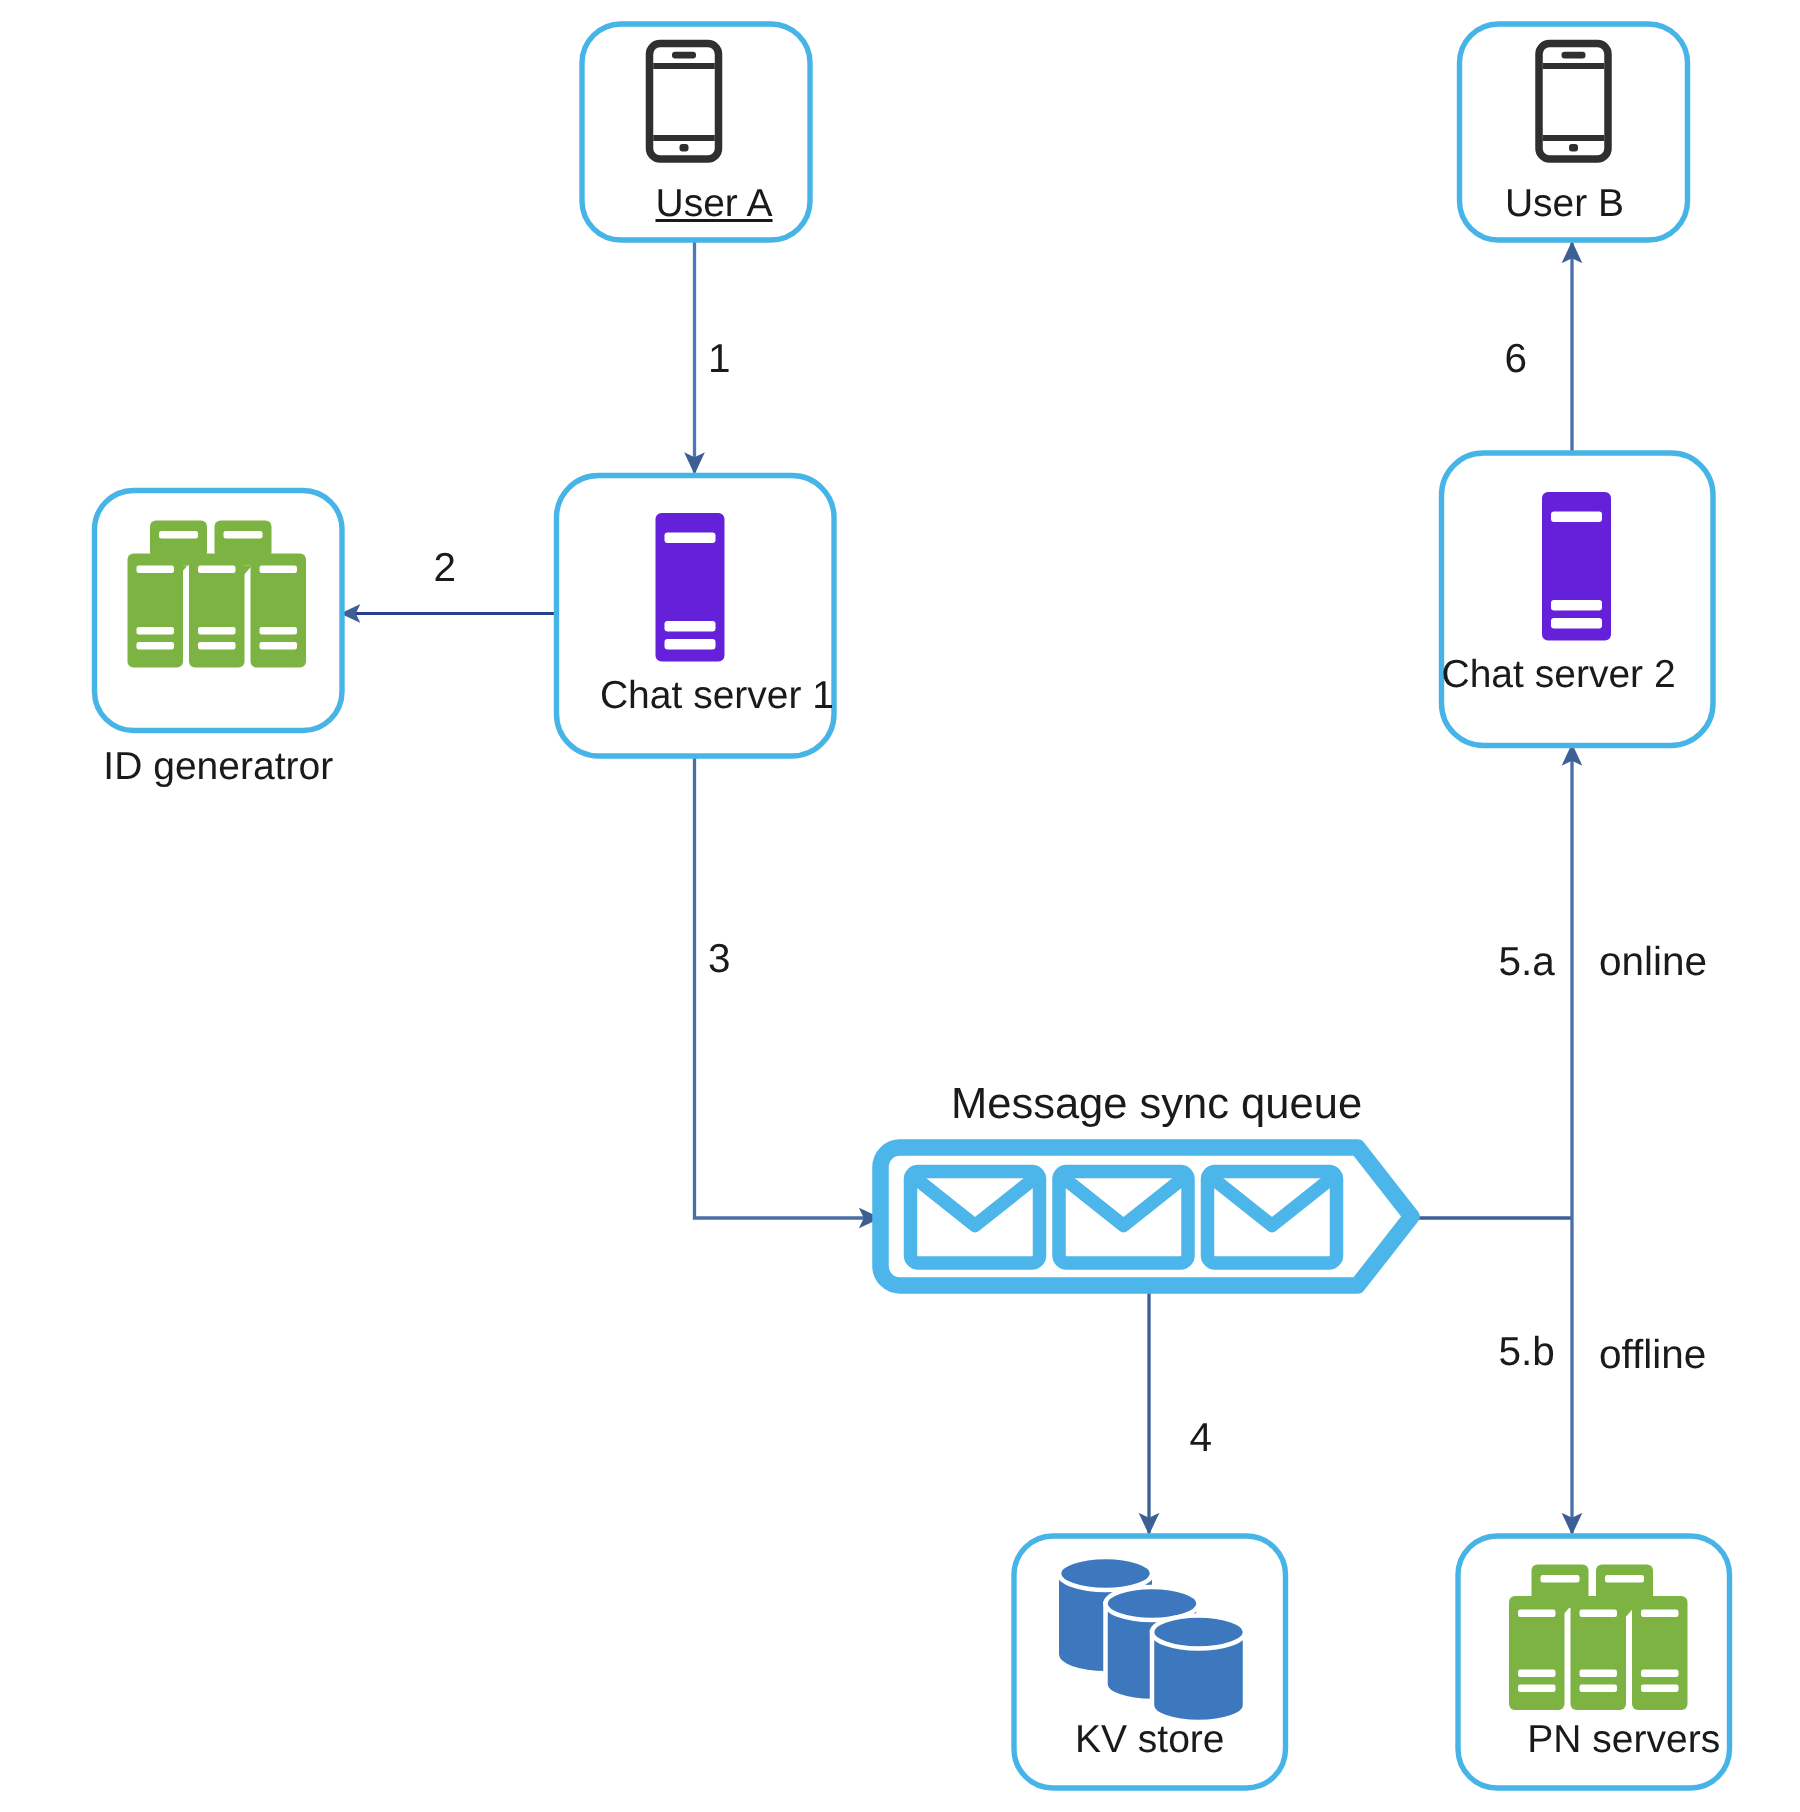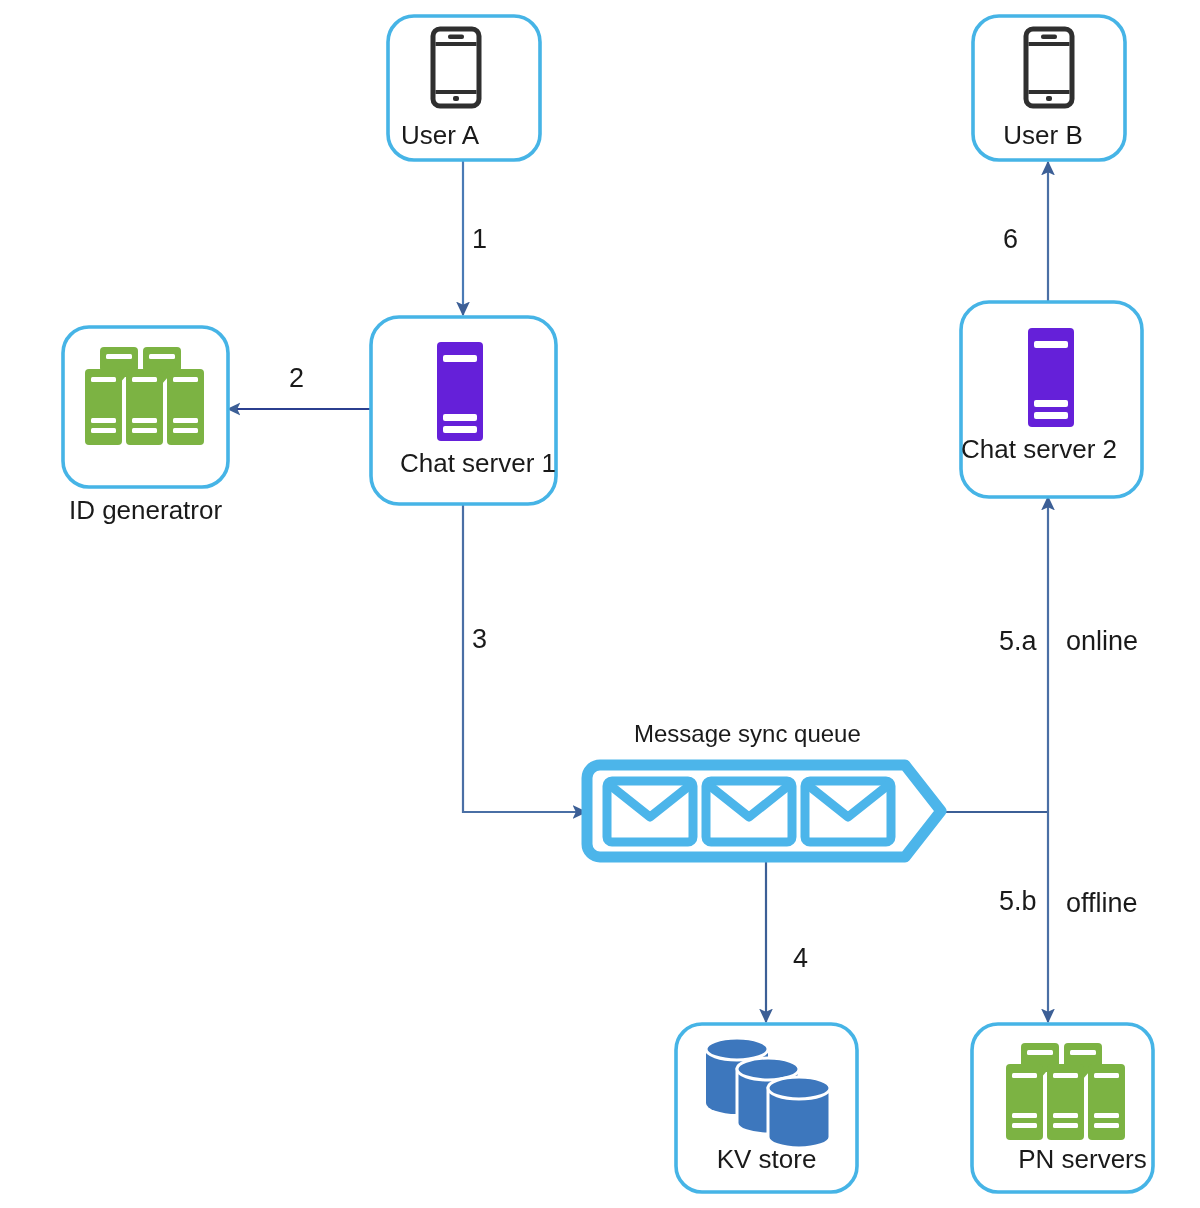--- a/index.html
+++ b/index.html
@@ -36,21 +36,21 @@
     position: absolute;
     font-family: "Liberation Sans", sans-serif;
     font-size: 27px;
     color: #1a1a1a;
     white-space: nowrap;
     line-height: 1;
   }
   .queue-title {
     position: absolute;
     font-family: "Liberation Sans", sans-serif;
-    font-size: 24px;
+    font-size: 29px;
     color: #1a1a1a;
     white-space: nowrap;
     line-height: 1;
   }
 </style>
 </head>
 <body>
 
 <div id="canvas">
 
@@ -210,21 +210,21 @@
         <rect x="706" y="781" width="86" height="61" rx="5" fill="#ffffff" stroke="#4cb5ea" stroke-width="9"></rect>
         <path d="M710,786 L749,817 L788,786" fill="none" stroke="#4cb5ea" stroke-width="9" stroke-linejoin="round" stroke-linecap="round"></path>
       </g>
       <g>
         <rect x="805" y="781" width="86" height="61" rx="5" fill="#ffffff" stroke="#4cb5ea" stroke-width="9"></rect>
         <path d="M809,786 L848,817 L887,786" fill="none" stroke="#4cb5ea" stroke-width="9" stroke-linejoin="round" stroke-linecap="round"></path>
       </g>
     </g>
   </svg>
 
-  <div class="node-label" style="left:364px; top:122px; width:152px;">User A</div>
+  <div class="node-label" style="left:400px; top:122px; width:152px;text-decoration:underline;">User A</div>
 
   <div class="node-label" style="left:973px; top:122px; width:140px;">User B</div>
 
   <div class="node-label" style="left:63px; top:449px; width:165px;margin-top:48px;">ID generatror</div>
 
   <div class="node-label" style="left:371px; top:450px; width:214px;">Chat server 1</div>
 
   <div class="node-label" style="left:961px; top:436px; width:151px;">Chat server 2</div>
 
   <div class="node-label" style="left:676px; top:1146px; width:181px;text-align:center;">KV store</div>

